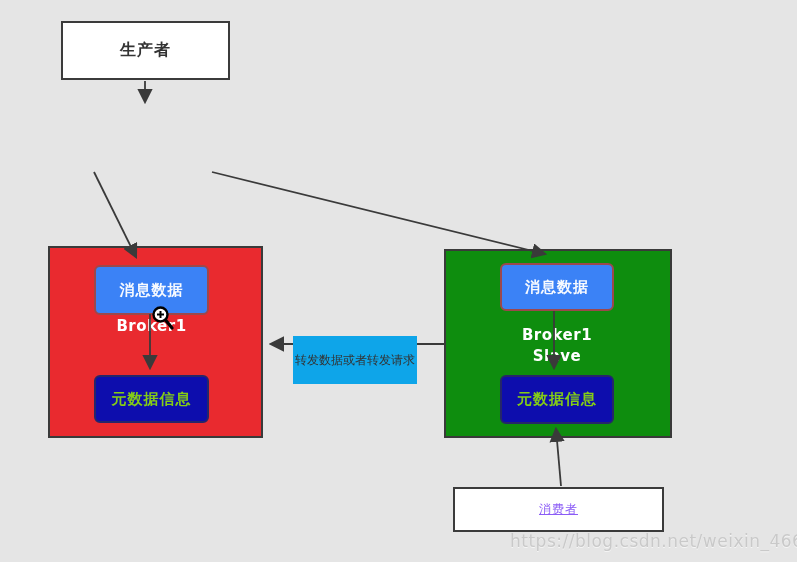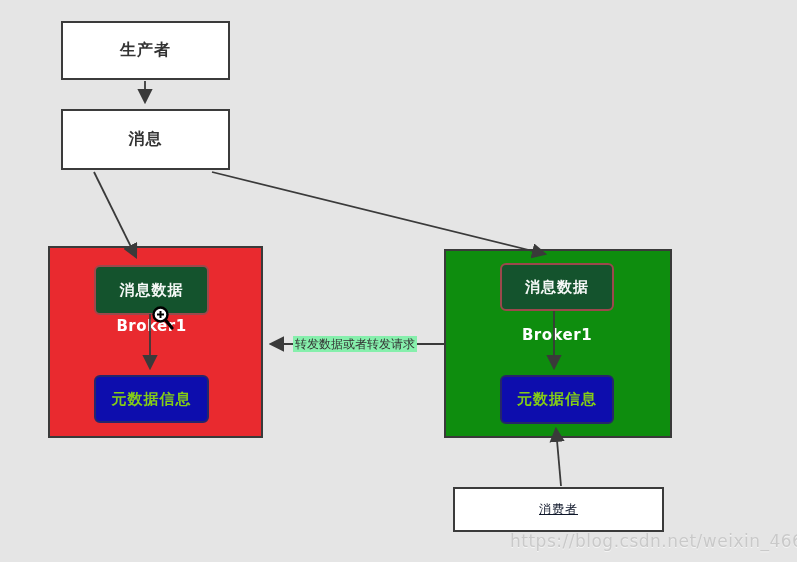--- a/index.html
+++ b/index.html
@@ -27,21 +27,21 @@
   }
   .node .node-label {
     font-weight: bold;
     font-size: 16px;
     color: #333333;
     letter-spacing: 1px;
   }
   #producer-box { left: 61px; top: 21px;  width: 169px; height: 59px; }
   #message-box  { left: 61px; top: 109px; width: 169px; height: 61px; }
   #consumer-box { left: 453px; top: 487px; width: 211px; height: 45px; }
-  #consumer-box .node-label { font-weight: normal; font-size: 12px; color: #0f172a; text-decoration: underline; }
+  #consumer-box .node-label { font-weight: normal; font-size: 12px; color: #8b5cf6; text-decoration: underline; }
 
   
   .broker {
     position: absolute;
     border: 2px solid #3a3a3a;
     box-sizing: border-box;
     z-index: 1;
   }
   #master-broker { left: 48px;  top: 246px; width: 215px; height: 192px; background: #e92a2f; }
   #slave-broker  { left: 444px; top: 249px; width: 228px; height: 189px; background: #0e8d0e; }
@@ -51,21 +51,21 @@
     border-radius: 6px;
     display: flex;
     align-items: center;
     justify-content: center;
     box-sizing: border-box;
     font-weight: bold;
     font-size: 15px;
     letter-spacing: 1px;
   }
   .chip-pink {
-    background: #14532d;
+    background: #3b82f6;
     border: 2px solid #9c484c;
     color: rgba(255,255,255,0.96);
   }
   .chip-blue {
     background: #0d0dad;
     border: 2px solid #26266a;
     color: #84cc16;
   }
   #master-broker .chip-pink { left: 44px; top: 17px;  width: 115px; height: 50px; }
   #master-broker .chip-blue { left: 44px; top: 127px; width: 115px; height: 48px; }
@@ -92,25 +92,25 @@
     width: 797px; height: 562px;
     z-index: 2;
     pointer-events: none;
   }
 
   
   #forward-label {
     position: absolute;
     left: 293px;
     top: 336px;
-    background: #86efac;
+    background: #0ea5e9;
     color: #333333;
     font-size: 12px;
     line-height: 16px;
-    padding: 0 2px;
+    padding: 16px 2px;
     white-space: nowrap;
     z-index: 3;
   }
 
   
   #watermark {
     position: absolute;
     left: 510px;
     top: 531px;
     font-size: 17px;
@@ -134,42 +134,40 @@
 </style>
 </head>
 <body>
 
 <div class="canvas">
 
   <div class="node" id="producer-box">
     <span class="node-label">生产者</span>
   </div>
 
-  <div class="node" id="message-box">
-    <span class="node-label">消息</span>
-  </div>
 
   <div class="broker" id="master-broker">
     <div class="inner-chip chip-pink">
       <span>消息数据</span>
     </div>
     <div class="broker-name">
       <div>Broker1</div>
     </div>
     <div class="inner-chip chip-blue">
       <span>元数据信息</span>
     </div>
   </div>
 
   <div class="broker" id="slave-broker">
     <div class="inner-chip chip-pink">
       <span>消息数据</span>
     </div>
     <div class="broker-name">
       <div>Broker1</div>
+      <div>Slave</div>
     </div>
     <div class="inner-chip chip-blue">
       <span>元数据信息</span>
     </div>
   </div>
 
   <div class="node" id="consumer-box">
     <span class="node-label">消费者</span>
   </div>
 

